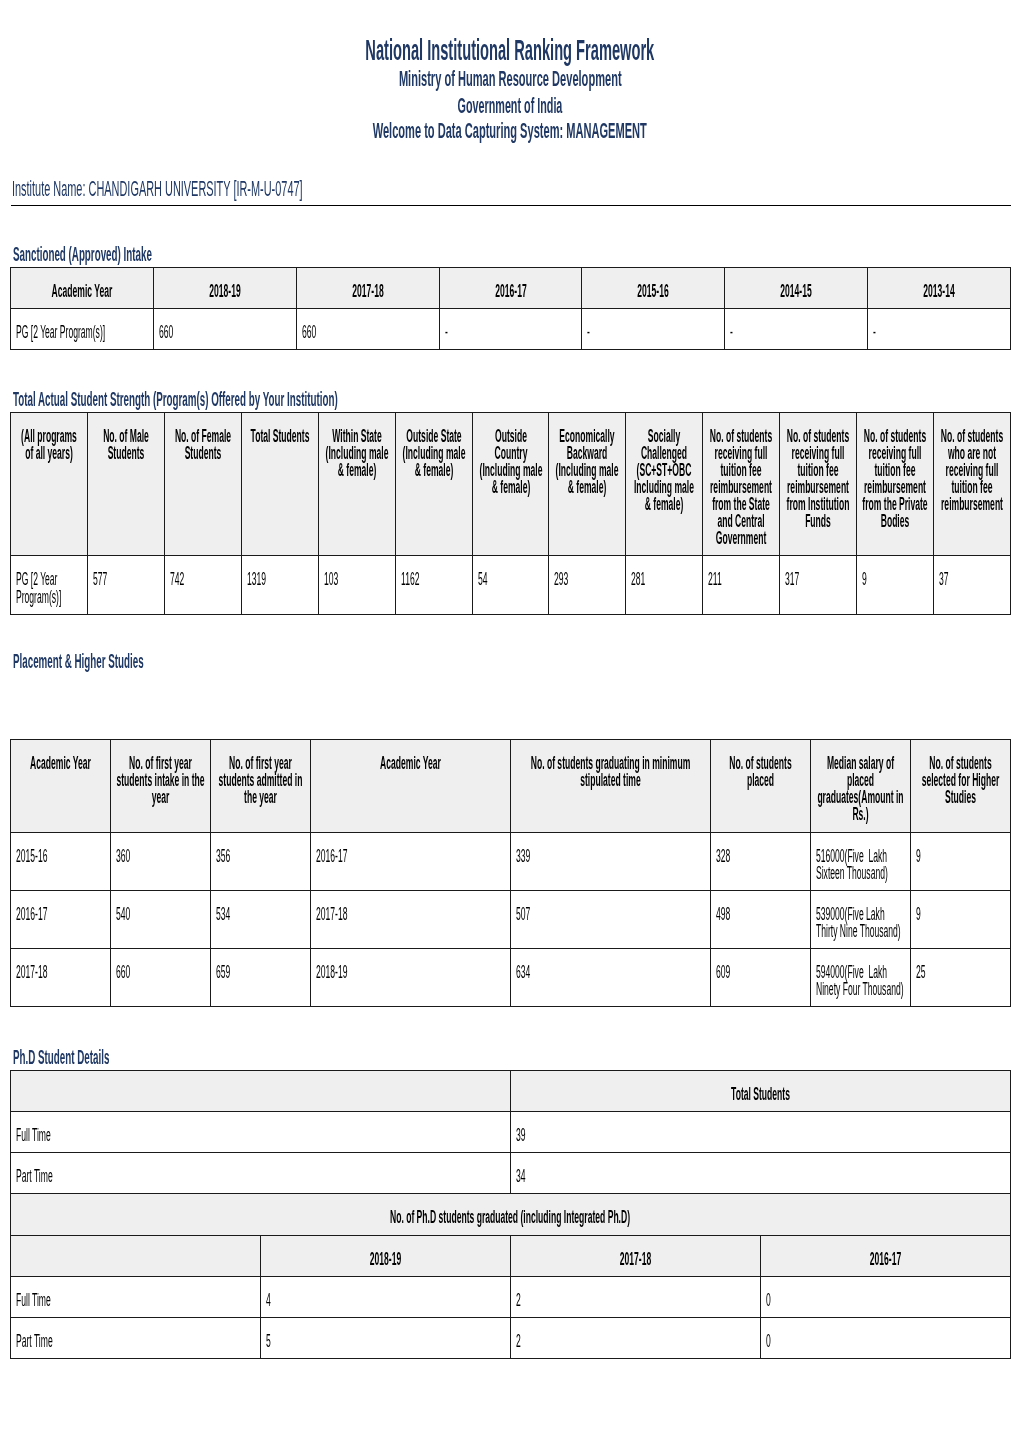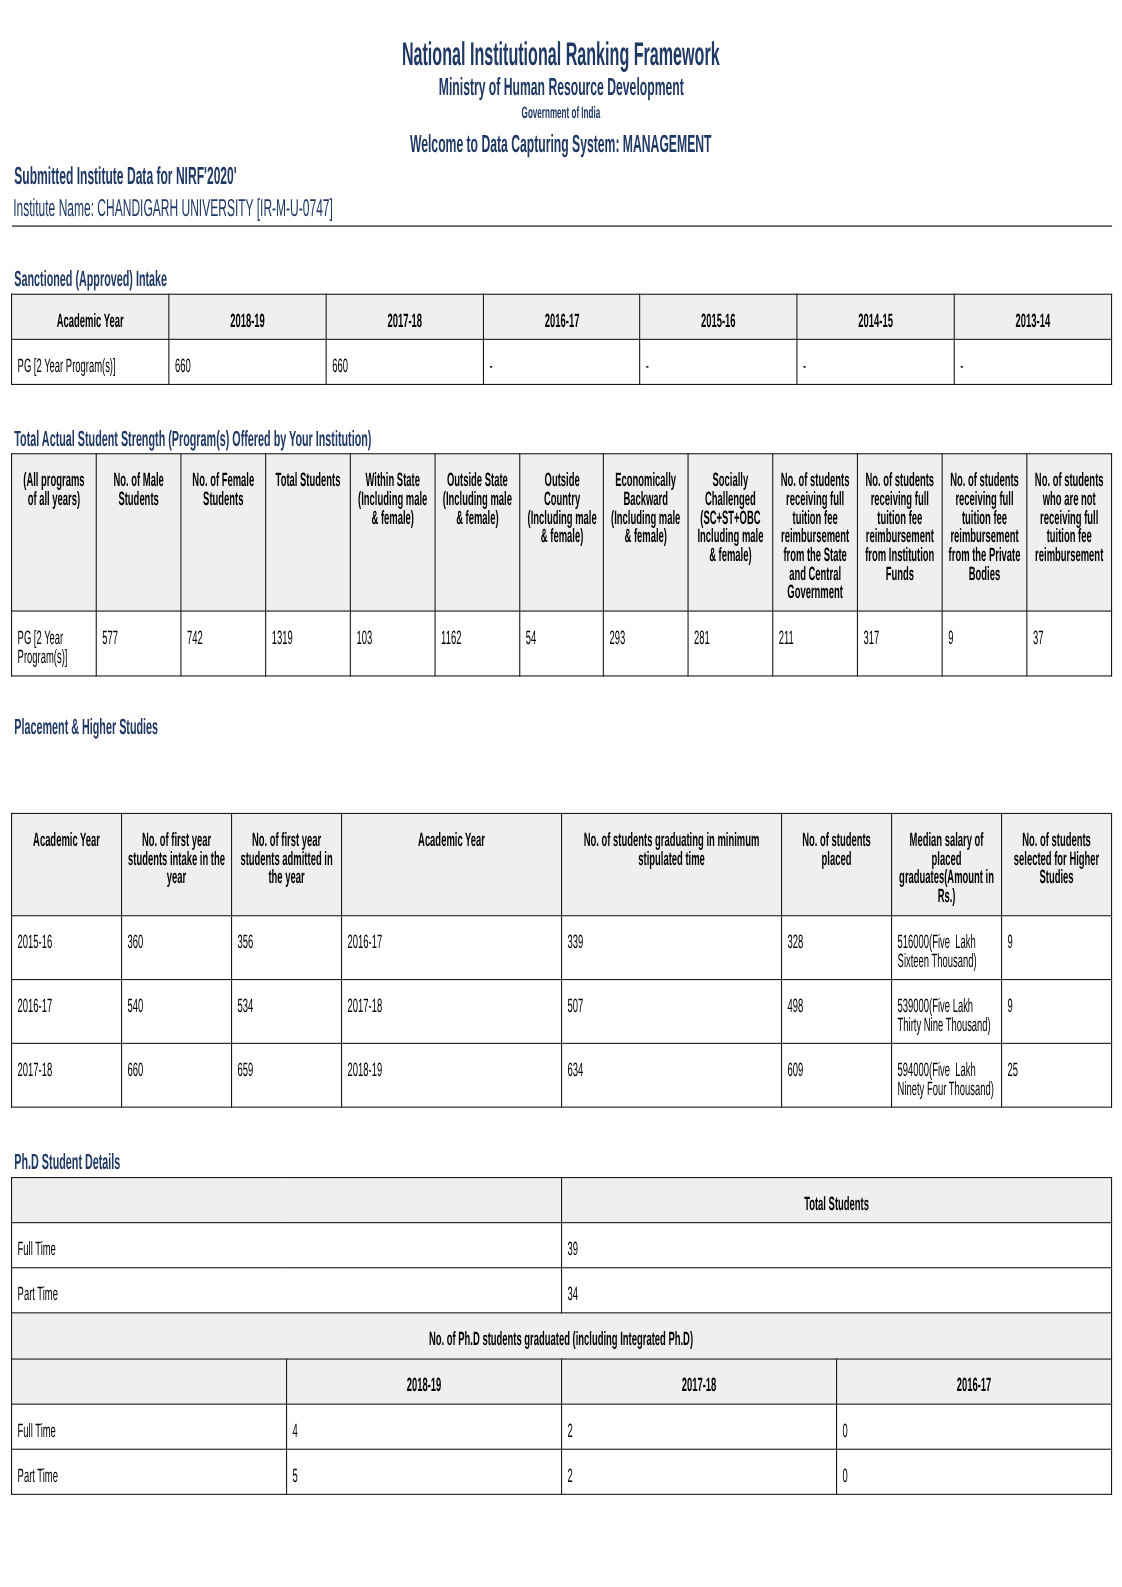--- a/index.html
+++ b/index.html
@@ -10,21 +10,21 @@
         font-family:"Liberation Sans",sans-serif;color:#1f3864;
         -webkit-font-smoothing:antialiased;will-change:transform;}
 
   
   .sq{display:inline-block;transform:scaleX(0.49);transform-origin:left top;white-space:nowrap;}
   .sqc{display:inline-block;transform:scaleX(0.49);transform-origin:center top;white-space:nowrap;}
 
   .hdr{position:absolute;left:0;width:1020px;text-align:center;font-weight:bold;color:#1f3864;line-height:1;}
   #h1{top:35px;font-size:29.9px;}
   #h2{top:68.4px;font-size:22.6px;}
-  #h3{top:94.8px;font-size:15px;}
+  #h3{top:94.8px;font-size:22px;}
   #h4{top:120.4px;font-size:22.6px;}
 
   #subm{position:absolute;left:12.8px;top:149.3px;font-size:22.4px;font-weight:bold;color:#1f3864;line-height:1;}
   #inst{position:absolute;left:12.0px;top:178.2px;font-size:22.3px;font-weight:normal;color:#1f3864;line-height:1;}
   #rule{position:absolute;left:10.5px;top:204.6px;width:1000.5px;height:0;border-top:1.6px solid #000;}
 
   .sect{position:absolute;left:12.9px;font-size:20px;font-weight:bold;color:#1f3864;line-height:1;}
 
   table{border-collapse:collapse;table-layout:fixed;position:absolute;left:10.4px;width:1000.2px;}
   td{border:1px solid #1a1a1a;vertical-align:top;color:#000;font-weight:normal;padding:0;}
@@ -38,21 +38,20 @@
 </head>
 <body>
 
 <div class="page">
 
   <div class="hdr" id="h1"><span class="sqc">National Institutional Ranking Framework</span></div>
   <div class="hdr" id="h2"><span class="sqc">Ministry of Human Resource Development</span></div>
   <div class="hdr" id="h3"><span class="sqc">Government of India</span></div>
   <div class="hdr" id="h4"><span class="sqc">Welcome to Data Capturing System: MANAGEMENT</span></div>
 
-  <div id="subm"><span class="sq">Submitted Institute Data for NIRF'2020'</span></div>
   <div id="inst"><span class="sq">Institute Name: CHANDIGARH UNIVERSITY [IR-M-U-0747]</span></div>
   <div id="rule"></div>
 
   <div class="sect" style="top:244.4px"><span class="sq">Sanctioned (Approved) Intake</span></div>
   <table id="tbl-intake" style="top:266.8px">
     <colgroup>
         <col style="width:14.2857%">
         <col style="width:14.2857%">
         <col style="width:14.2857%">
         <col style="width:14.2857%">

